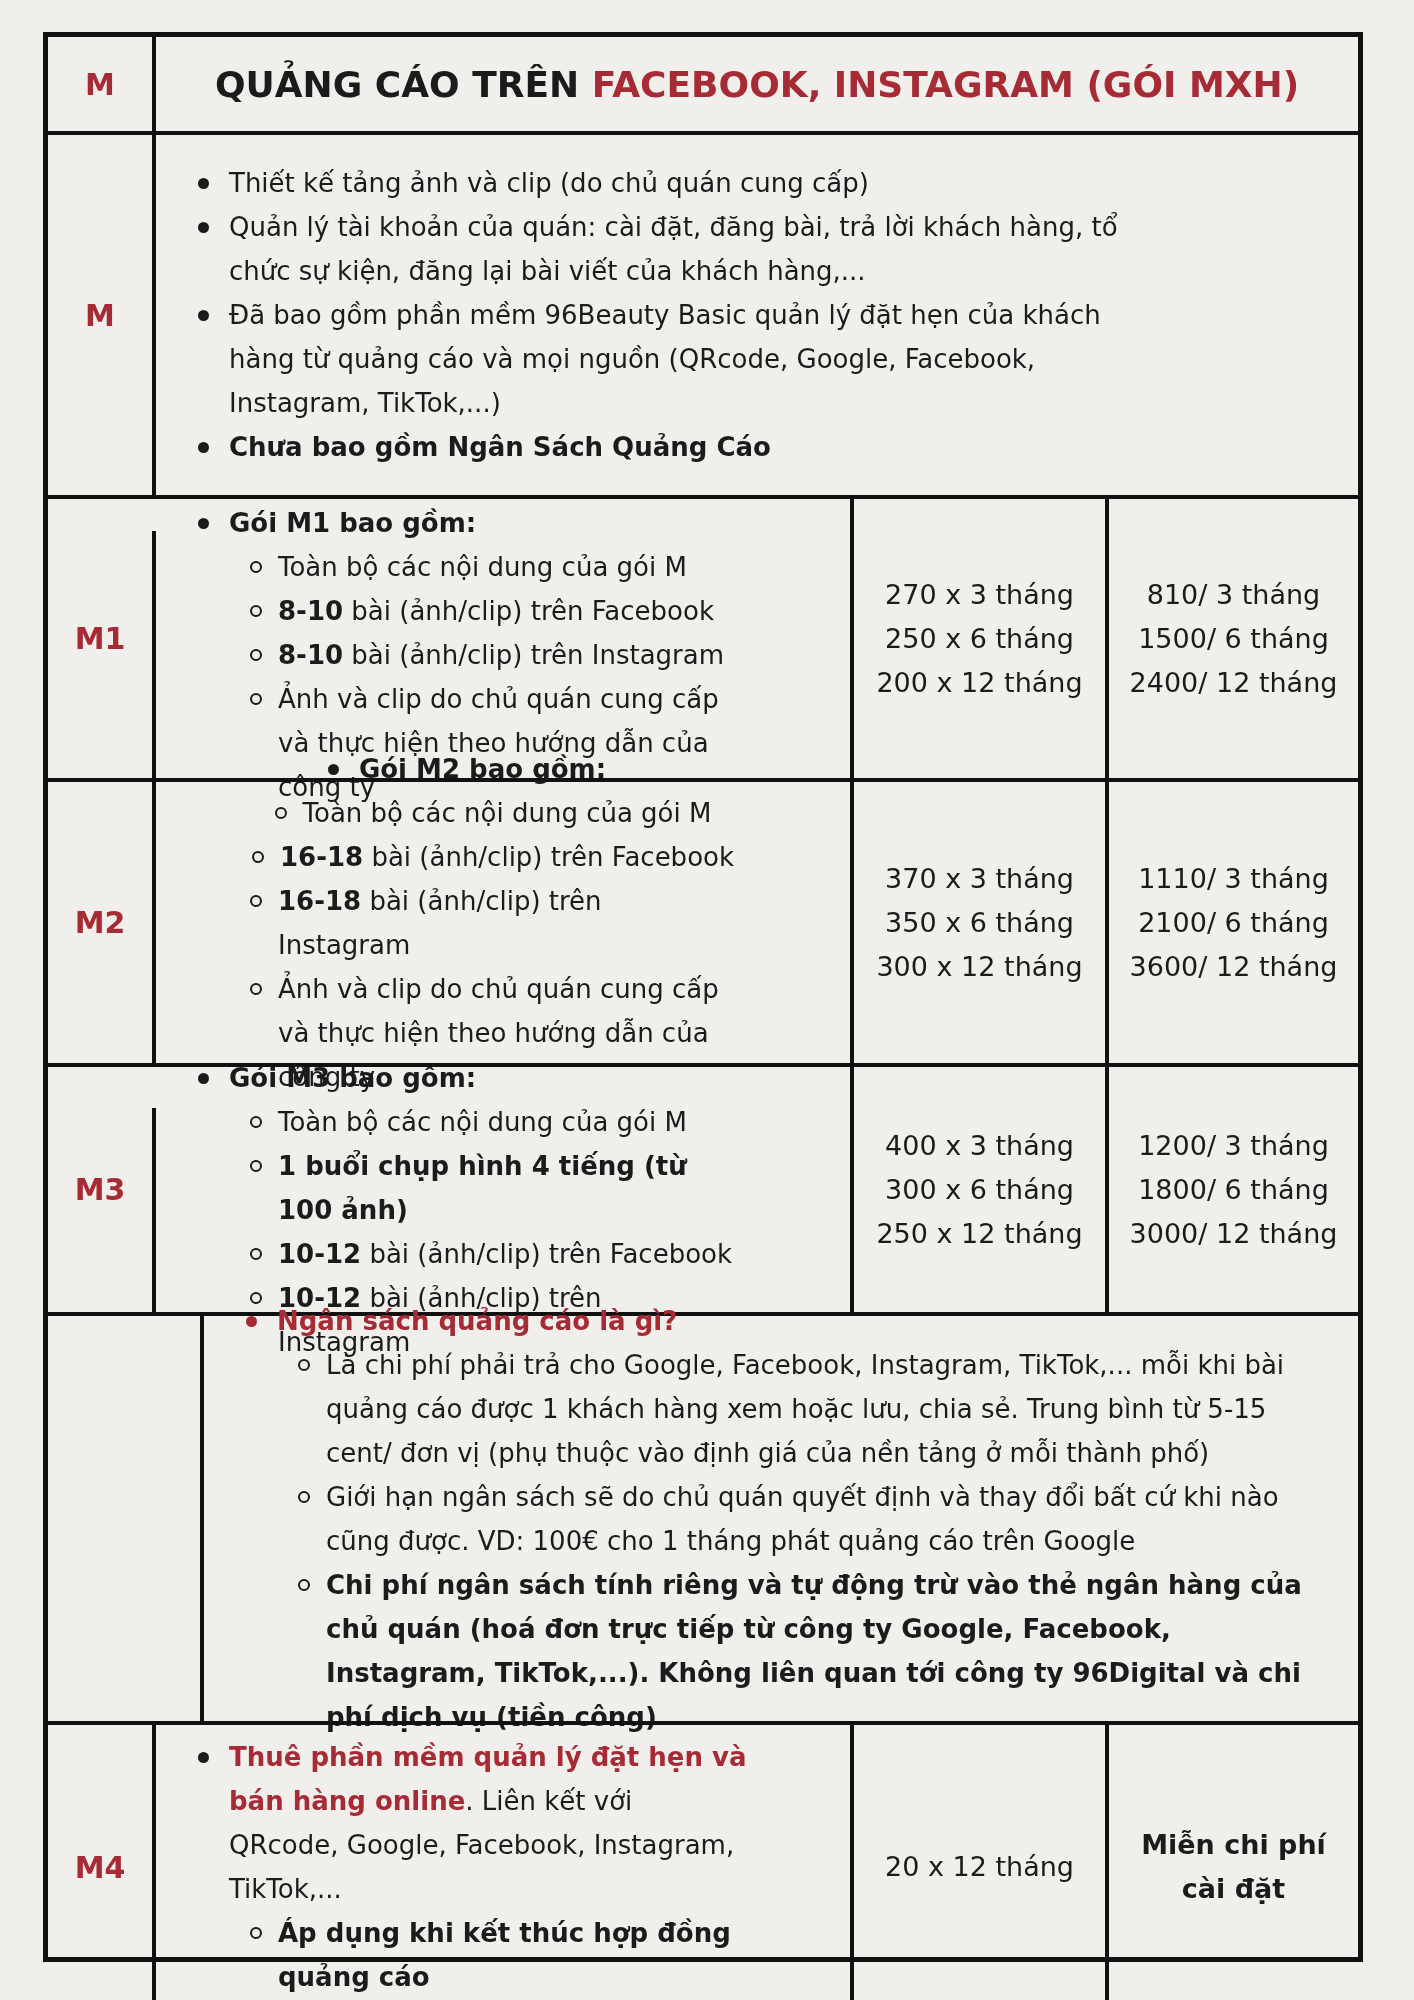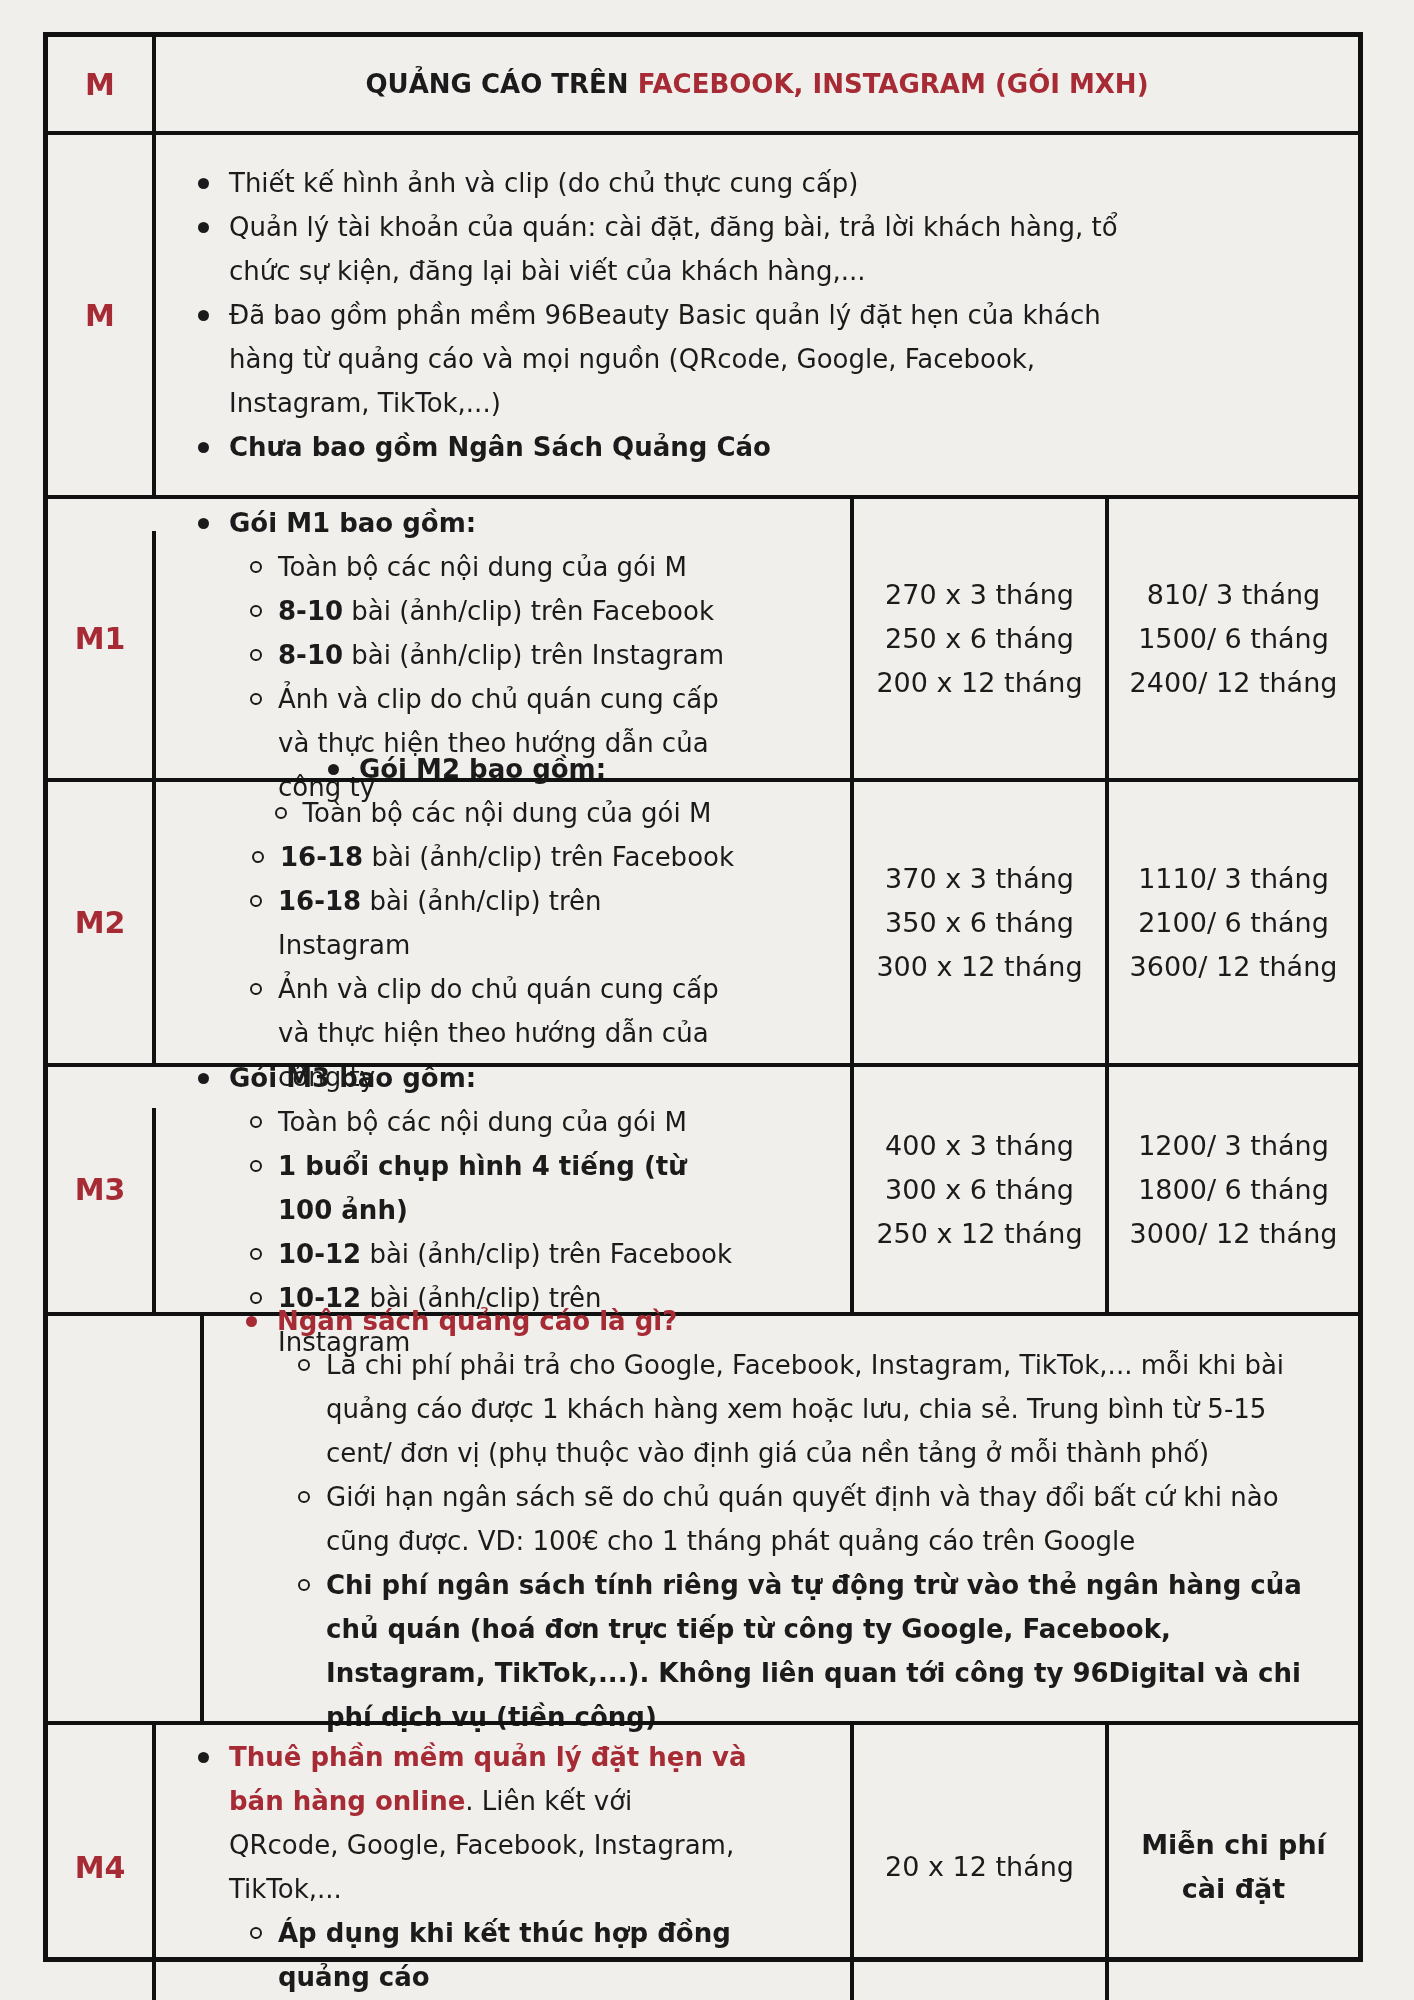--- a/index.html
+++ b/index.html
@@ -25,21 +25,21 @@
   .cell{box-sizing:border-box;min-width:0;}
   .cell + .cell{border-left:4px solid #111;}
   .label-cell{
     flex:0 0 104px;
     display:flex;align-items:center;justify-content:center;
     font-weight:bold;font-size:30px;color:var(--accent);
   }
   .title-cell{
     flex:1;
     display:flex;align-items:center;justify-content:center;
-    font-weight:bold;font-size:26px;letter-spacing:0;
+    font-weight:bold;font-size:36px;letter-spacing:0;
     text-align:center;white-space:pre;
   }
   .desc-cell{
     flex:0 0 698px;
     display:flex;flex-direction:column;justify-content:center;
     font-size:26px;line-height:44px;
     padding:10px 110px 10px 0;
   }
   .desc-cell.merged{flex:1;}
   .price-cell{
@@ -70,21 +70,21 @@
       <div class="cell label-cell">M</div>
       <div class="cell title-cell"><span>QUẢNG CÁO TRÊN </span><span class="accent">FACEBOOK, INSTAGRAM (GÓI MXH)</span></div>
     </div>
   <div class="row" style="height: 364px;">
         <div class="cell label-cell">M</div>
         <div class="cell desc-cell merged" style="padding-right: 240px;">
           <div class="bullet level1">
             <span class="marker-box">
               <span class="dot"></span>
             </span>
-            <div class="bullet-text"><span>Thiết kế hình ảnh và clip (do chủ thực cung cấp)</span></div>
+            <div class="bullet-text"><span>Thiết kế tảng ảnh và clip (do chủ quán cung cấp)</span></div>
           </div>
           <div class="bullet level1">
             <span class="marker-box">
               <span class="dot"></span>
             </span>
             <div class="bullet-text"><span>Quản lý tài khoản của quán: cài đặt, đăng bài, trả lời khách hàng, tổ chức sự kiện, đăng lại bài viết của khách hàng,...</span></div>
           </div>
           <div class="bullet level1">
             <span class="marker-box">
               <span class="dot"></span>

